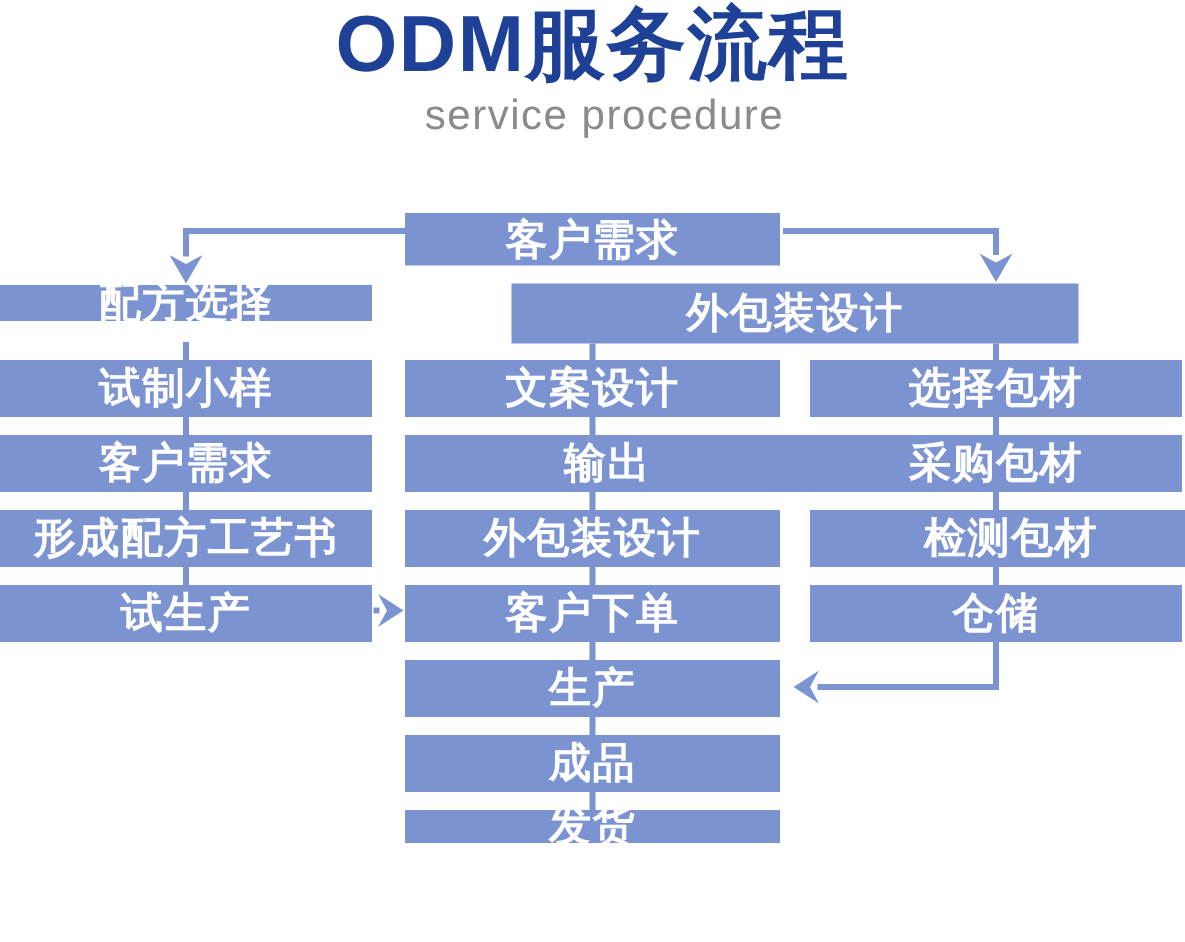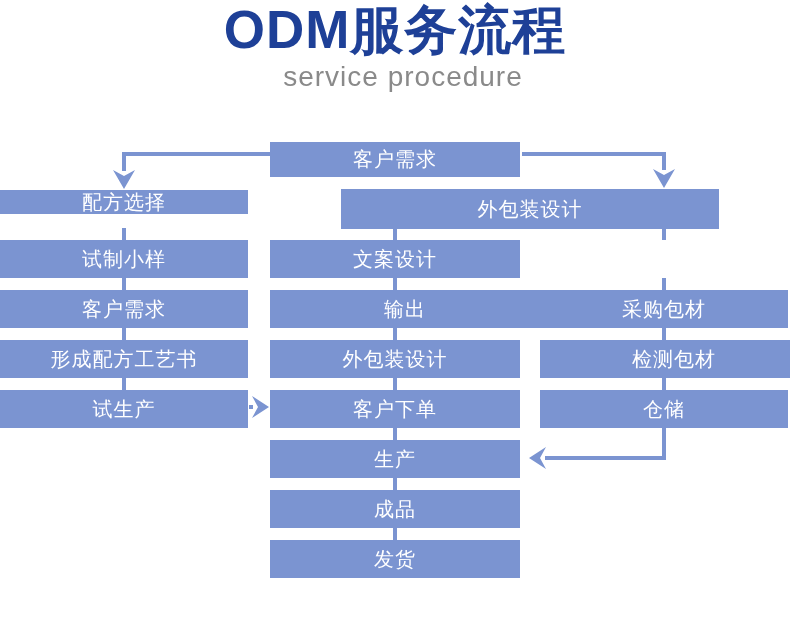--- a/index.html
+++ b/index.html
@@ -40,23 +40,24 @@
   .connectors { position: absolute; left: 0; top: 0; }
   .connectors path.line { fill: none; stroke: var(--connector); stroke-width: 4; }
   .connectors path.head { fill: var(--connector); stroke: none; }
   .box {
     position: absolute;
     background: var(--box-fill);
     color: var(--box-text);
     display: flex;
     align-items: center;
     justify-content: center;
-    font-size: 20px;
+    font-size: 28px;
     letter-spacing: 1px;
     white-space: nowrap;
+    font-weight: bold;
   }
 </style>
 </head>
 <body>
 
 <div class="stage">
 
   <div class="header">
     <div class="title">ODM服务流程</div>
     <div class="subtitle">service procedure</div>
@@ -92,19 +93,20 @@
   <div class="box" style="left:0px;top:290px;width:248px;height:38px">客户需求</div>
   <div class="box" style="left:0px;top:340px;width:248px;height:38px">形成配方工艺书</div>
   <div class="box" style="left:0px;top:390px;width:248px;height:38px">试生产</div>
 
   <div class="box" style="left:270px;top:240px;width:250px;height:38px">文案设计</div>
   <div class="box" style="left:270px;top:290px;width:270px;height:38px">输出</div>
   <div class="box" style="left:270px;top:340px;width:250px;height:38px">外包装设计</div>
   <div class="box" style="left:270px;top:390px;width:250px;height:38px">客户下单</div>
   <div class="box" style="left:270px;top:440px;width:250px;height:38px">生产</div>
   <div class="box" style="left:270px;top:490px;width:250px;height:38px">成品</div>
-  <div class="box" style="left:270px;top:540px;width:250px;height:38px">发货</div>
+  <div class="box" style="left:270px;top:540px;width:250px;height:22px">发货</div>
 
+  <div class="box" style="left:540px;top:240px;width:248px;height:38px">选择包材</div>
   <div class="box" style="left:540px;top:290px;width:248px;height:38px">采购包材</div>
   <div class="box" style="left:540px;top:340px;width:268px;height:38px">检测包材</div>
   <div class="box" style="left:540px;top:390px;width:248px;height:38px">仓储</div>
 
 </div>
 
 </body></html>

